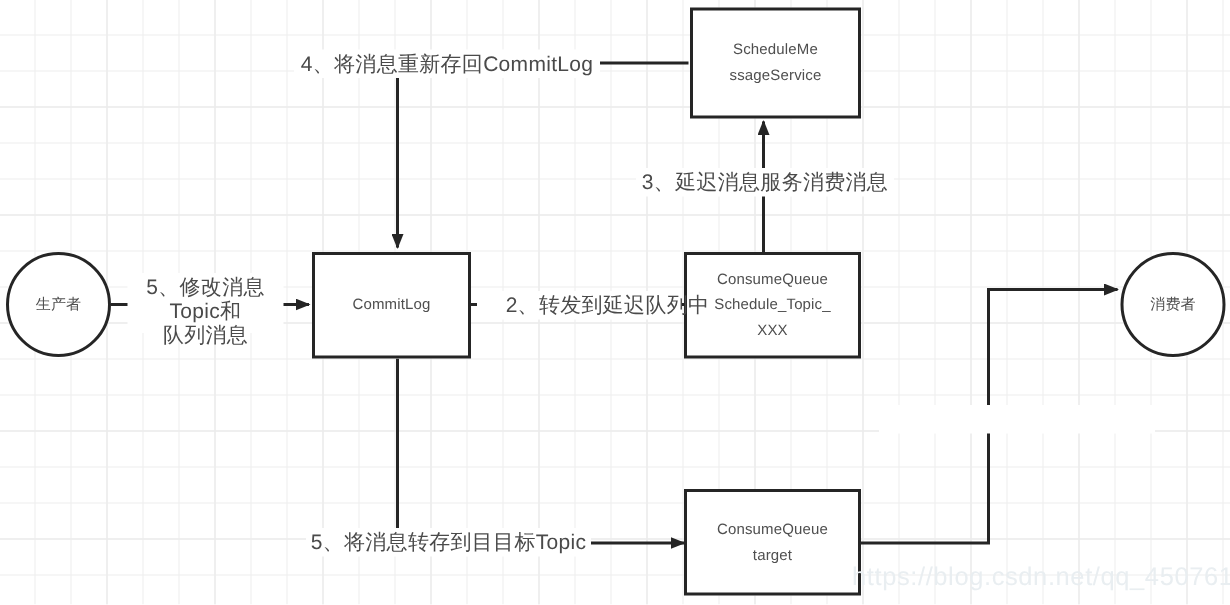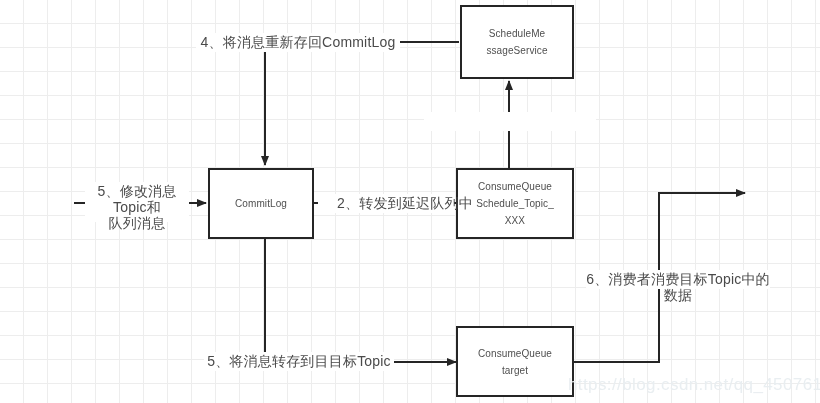--- a/index.html
+++ b/index.html
@@ -114,20 +114,23 @@
     </g>
   </svg>
 
   <div class="label-bg" style="left:85px; top:182px; width:104px; height:40px;"></div>
   <div class="label-bg" style="left:318px; top:194px; width:136px; height:19px;"></div>
   <div class="label-bg" style="left:424px; top:112px; width:172px; height:19px;"></div>
   <div class="label-bg" style="left:196px; top:33px; width:204px; height:19px;"></div>
   <div class="label-bg" style="left:204px; top:352px; width:190px; height:19px;"></div>
   <div class="label-bg" style="left:586px; top:270px; width:184px; height:19px;"></div>
 
+  <div class="node circle" style="left:4px; top:168px; width:70px; height:70px;">
+    <span class="nodetext">生产者</span>
+  </div>
 
   <div class="node" style="left:208px; top:168px; width:106px; height:71px;">
     <span class="nodetext">CommitLog</span>
   </div>
 
   <div class="node" style="left:460px; top:5px; width:114px; height:74px;">
     <span class="nodetext">ScheduleMe
 ssageService</span>
   </div>
 
@@ -135,28 +138,31 @@
     <span class="nodetext">ConsumeQueue
 Schedule_Topic_
 XXX</span>
   </div>
 
   <div class="node" style="left:456px; top:326px; width:118px; height:71px;">
     <span class="nodetext">ConsumeQueue
 target</span>
   </div>
 
+  <div class="node circle" style="left:747px; top:168px; width:70px; height:70px;">
+    <span class="nodetext">消费者</span>
+  </div>
 
   <div class="edge-label" style="left:85px; top:183px; width:104px;">5、修改消息Topic和
 队列消息</div>
 
   <div class="edge-label" style="left:337px; top:195px; width:136px;">2、转发到延迟队列中</div>
 
+  <div class="edge-label" style="left:424px; top:113px; width:172px;">3、延迟消息服务消费消息</div>
 
   <div class="edge-label" style="left:196px; top:34px; width:204px;">4、将消息重新存回CommitLog</div>
 
   <div class="edge-label" style="left:204px; top:353px; width:190px;">5、将消息转存到目目标Topic</div>
 
-  <div class="edge-label" style="left:586px; top:271px; width:184px;">6、消费者消费目标Topic中的数据</div>
 
   <div class="watermark" style="left:568px; top:375px;">https://blog.csdn.net/qq_45076180</div>
 
 </div>
 
 </body></html>

